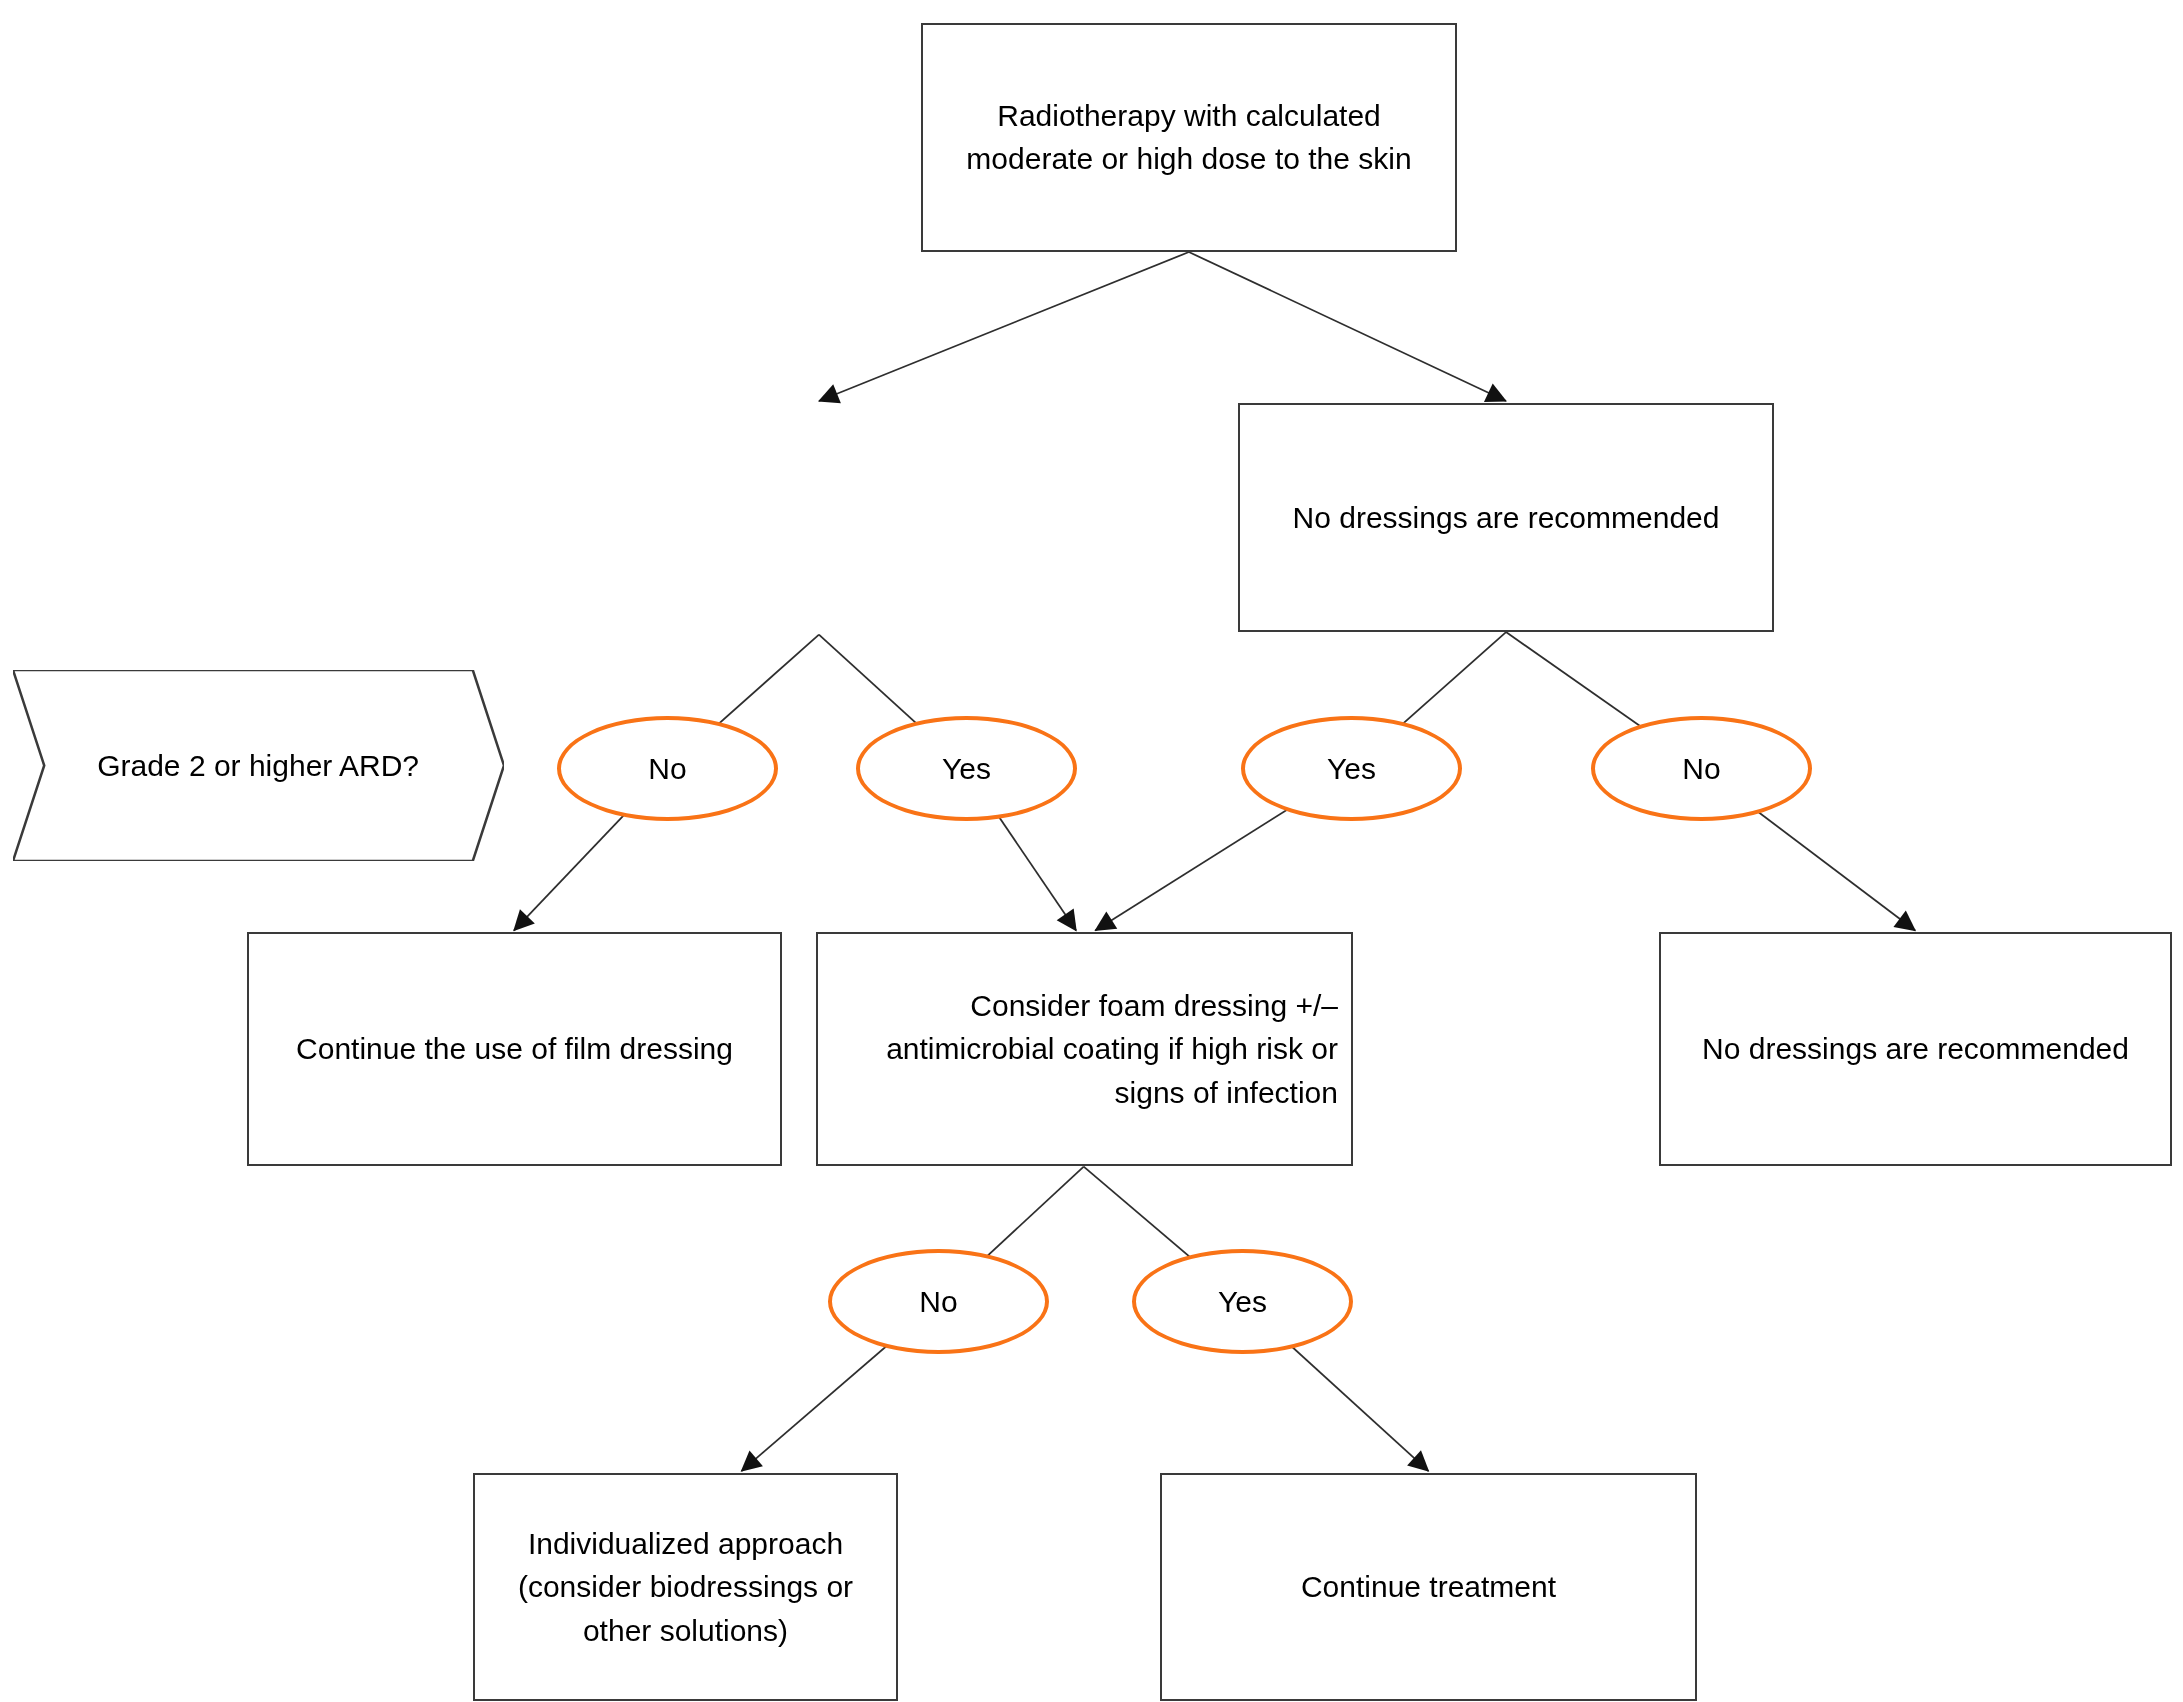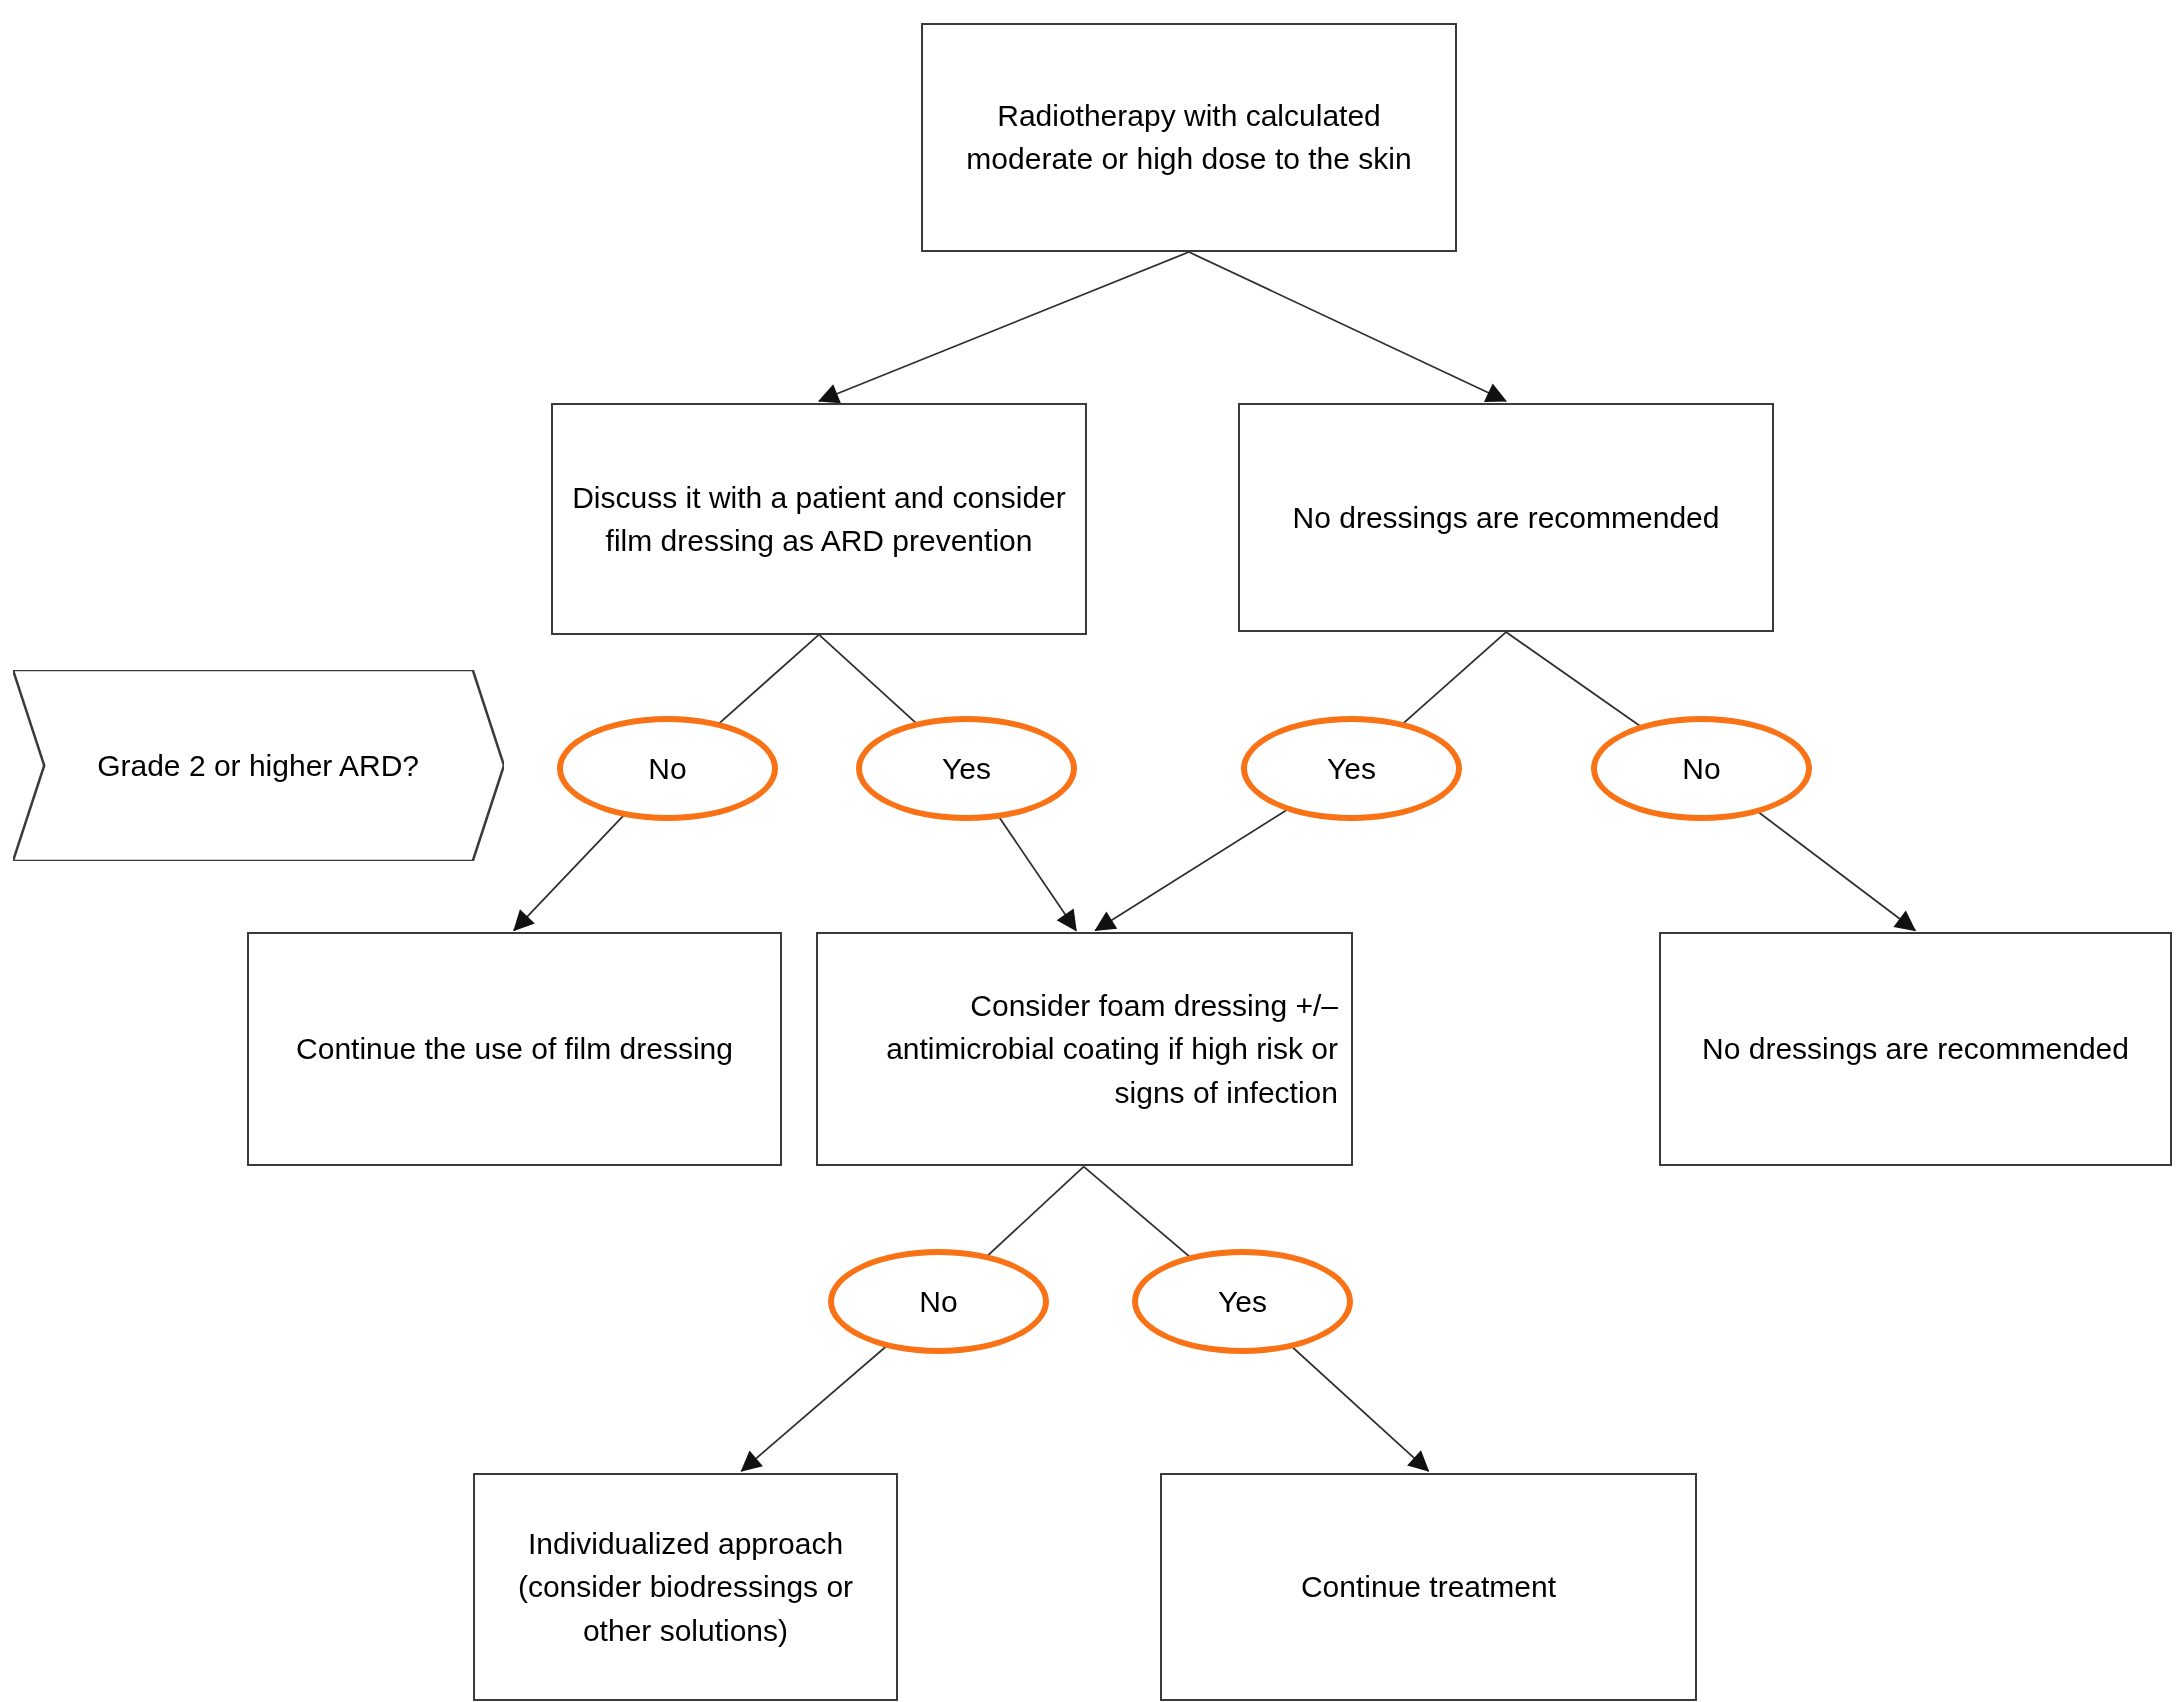--- a/index.html
+++ b/index.html
@@ -30,21 +30,21 @@
     font-size: 30px;
     line-height: 1.45;
   }
   .box {
     background: #ffffff;
     border: 2.5px solid #3a3a3a;
     padding: 0 13px;
   }
   .ellipse {
     background: #ffffff;
-    border: 6px solid #f97316;
+    border: 4px solid #f97316;
     border-radius: 50%;
     padding: 0;
   }
   .ribbon {
     background: transparent;
     border: none;
     padding: 0;
   }
   .ribbon > svg.shape {
     position: absolute;
@@ -81,23 +81,20 @@
       <line x1="2153" y1="2317" x2="2468" y2="2585"></line>
       <line x1="1864" y1="2585" x2="1473" y2="2922" marker-end="url(#arrow)"></line>
       <line x1="2468" y1="2585" x2="2838" y2="2922" marker-end="url(#arrow)"></line>
     </g>
   </svg>
 
   <div class="node box" style="left:921px; top:22.7px; width:536px; height:229px;">
     <span class="label">Radiotherapy with calculated moderate or high dose to the skin</span>
   </div>
 
-  <div class="node box" style="left:551px; top:403px; width:536px; height:232px;">
-    <span class="label">Discuss it with a patient and consider film dressing as ARD prevention</span>
-  </div>
 
   <div class="node box" style="left:1238px; top:403px; width:536px; height:229px;">
     <span class="label">No dressings are recommended</span>
   </div>
 
   <div class="node ribbon" style="left:12.6px; top:670px; width:491px; height:191px;">
     <svg class="shape" viewBox="0 0 975 380" preserveAspectRatio="none" xmlns="http://www.w3.org/2000/svg">
       <polygon points="0,0 913,0 975,190 913,380 0,380 62,190" fill="#ffffff" stroke="#3a3a3a" stroke-width="5"></polygon>
     </svg>
     <span class="label">Grade 2 or higher ARD?</span>

